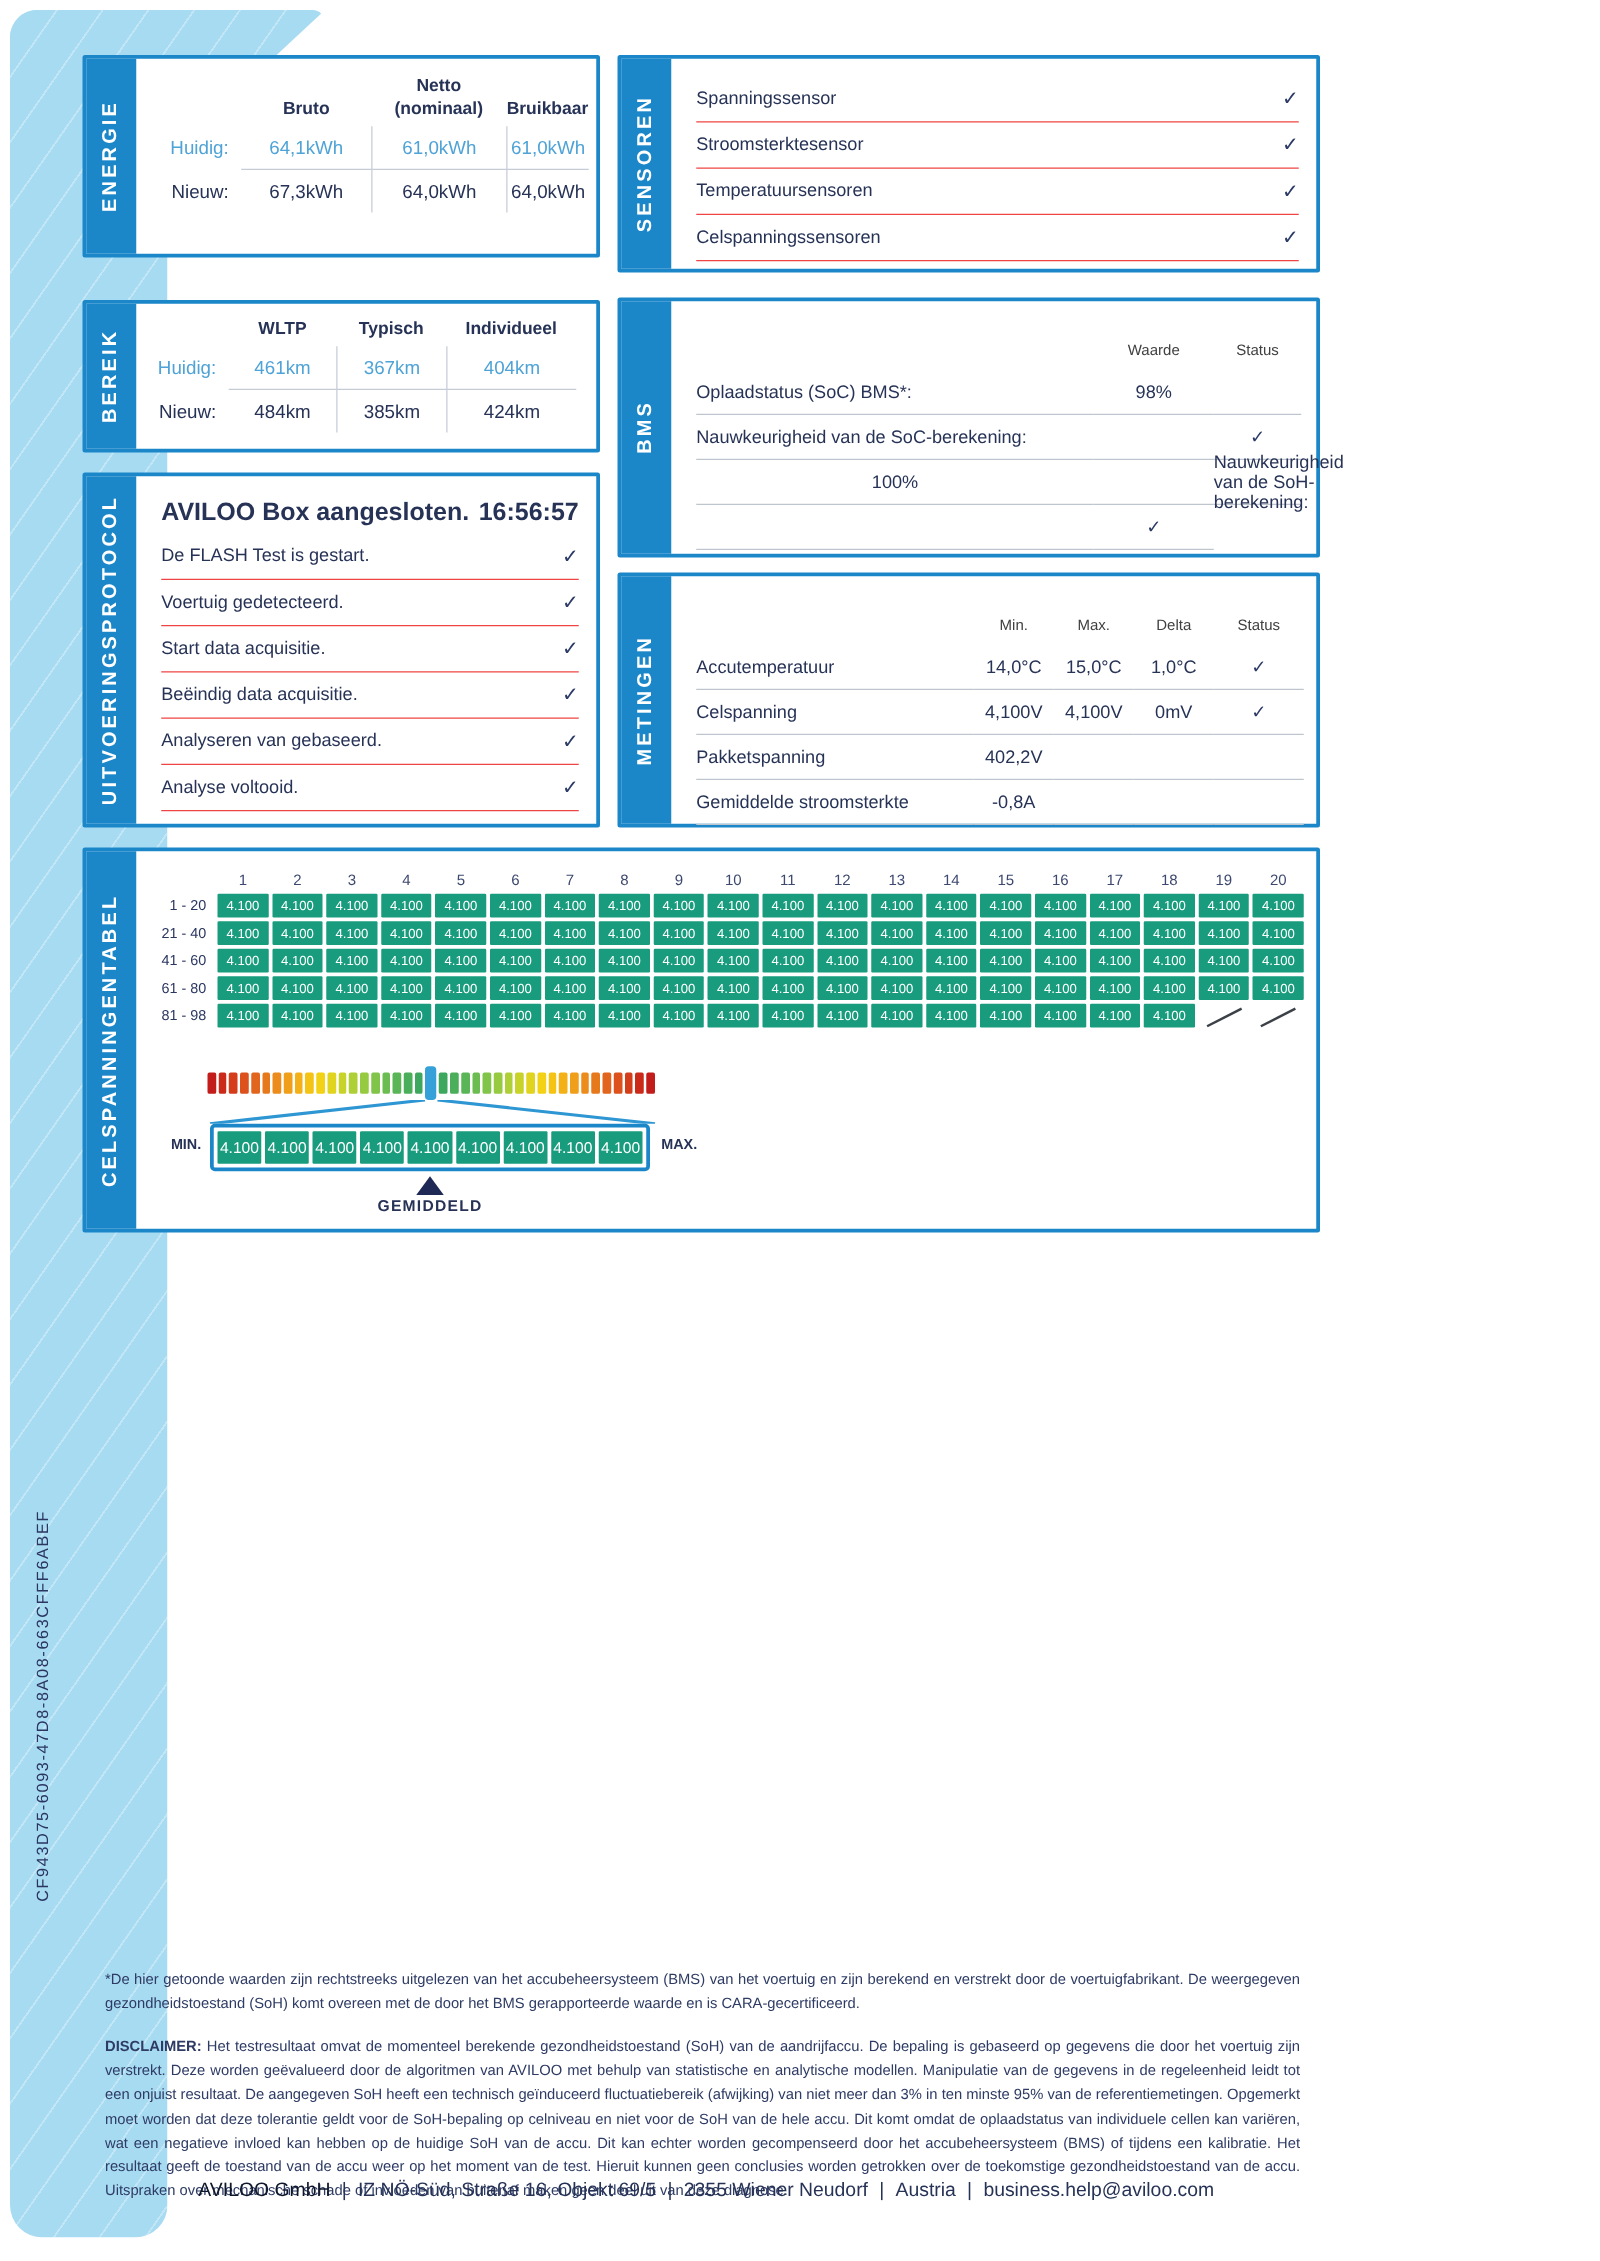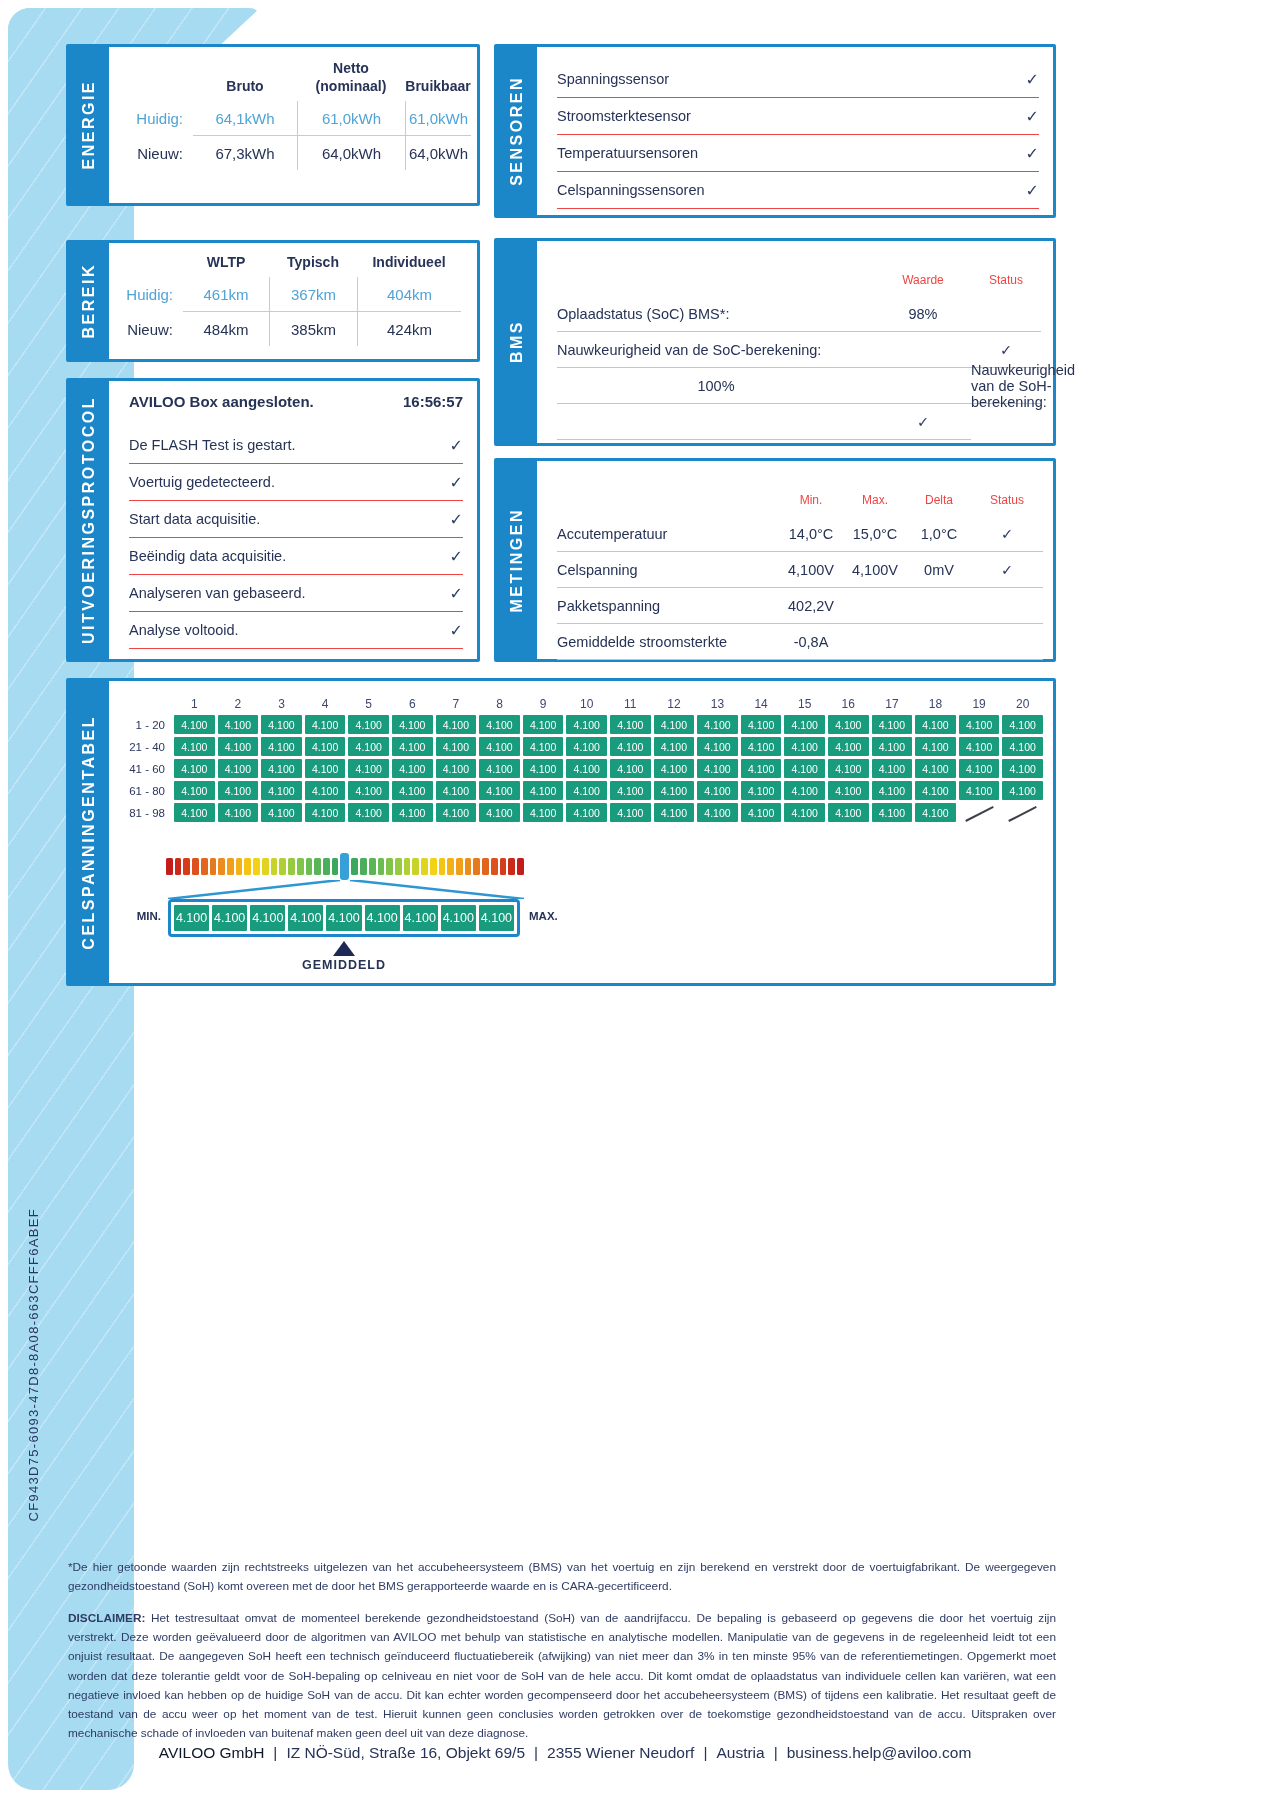--- a/index.html
+++ b/index.html
@@ -48,27 +48,27 @@
   
   .chkrow{display:flex;align-items:center;justify-content:space-between;height:36px;
           border-bottom:1px solid #ef4444;margin:0 14px 0 20px;font-size:14.5px;}
   .check{font-size:16px;font-weight:700;color:#2b3a66;}
   #sensoren-list{padding-top:14px;}
 
   
   #bms-table{display:grid;grid-template-columns:1fr 96px 70px;padding:8px 12px 0 20px;}
   #metingen-table{display:grid;grid-template-columns:1fr 64px 64px 64px 72px;padding:8px 10px 0 20px;}
   .bh{height:38px;display:flex;align-items:flex-end;justify-content:center;
-      font-size:12px;padding-bottom:9px;color:#ef4444;}
+      font-size:12px;padding-bottom:9px;color:#404040;}
   .bcell{height:35px;display:flex;align-items:center;border-bottom:1px solid #bfc5ce;font-size:14.5px;}
   .bcell.center{justify-content:center;}
 
   
-  .ptitle{display:flex;justify-content:space-between;align-items:flex-start;height:34px;
-          margin:12px 14px 0 20px;font-weight:700;font-size:15px;}
+  .ptitle{display:flex;justify-content:space-between;align-items:center;height:34px;
+          margin:12px 14px 0 20px;font-weight:700;font-size:20px;}
 
   
   #cellgrid{display:grid;grid-template-columns:60px repeat(20,1fr);gap:3px;padding:16px 10px 0 2px;}
   .cnum{font-size:12px;text-align:center;color:#3c486e;height:15px;}
   .crlabel{font-size:11.5px;color:#2b3760;text-align:right;padding-right:6px;align-self:center;}
   .ccell{height:19px;background:#189c7d;color:#fff;font-size:10.5px;
          display:flex;align-items:center;justify-content:center;border-radius:1px;}
   .cslash{height:19px;position:relative;}
   .cslash::after{content:"";position:absolute;left:12%;right:12%;top:52%;
                  border-top:2px solid #3c4148;transform:rotate(-27deg);}
@@ -86,21 +86,21 @@
   #maxlabel{position:absolute;left:420px;top:229px;font-weight:700;font-size:11.5px;}
   #avgtri{position:absolute;left:224px;top:260px;width:0;height:0;
           border-left:11px solid transparent;border-right:11px solid transparent;
           border-bottom:15px solid #1e2a55;}
   #avglabel{position:absolute;left:135px;top:277px;width:200px;text-align:center;
             font-weight:700;font-size:12.5px;letter-spacing:1px;}
 
   
   #footnote{position:absolute;left:68px;top:1558px;width:988px;font-size:11.8px;line-height:1.62;
             text-align:justify;color:#2e3b64;}
-  #footnote p{margin:0;}
+  #footnote p{margin:16px;}
   #footnote p + p{margin-top:13px;}
   .bold{font-weight:700;}
   #pagefooter{position:absolute;left:20px;top:1744px;width:1090px;text-align:center;
               font-size:15.5px;color:#273356;}
   .fcompany{color:#0f172a;}
   .fsep{margin:0 9px;color:#273356;}
 </style>
 </head>
 <body>
 

